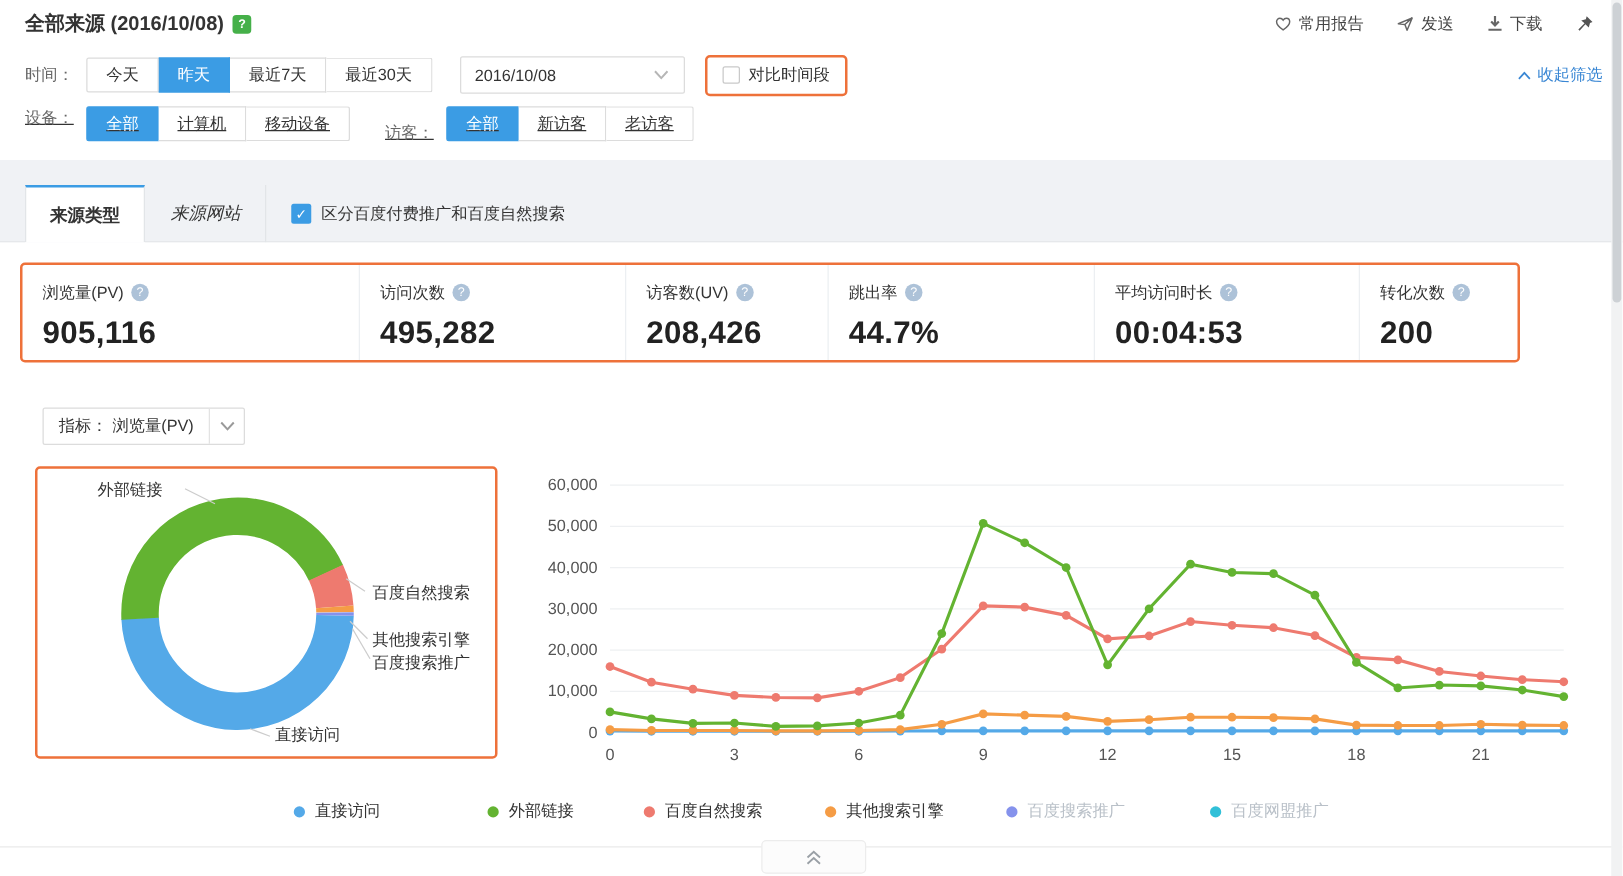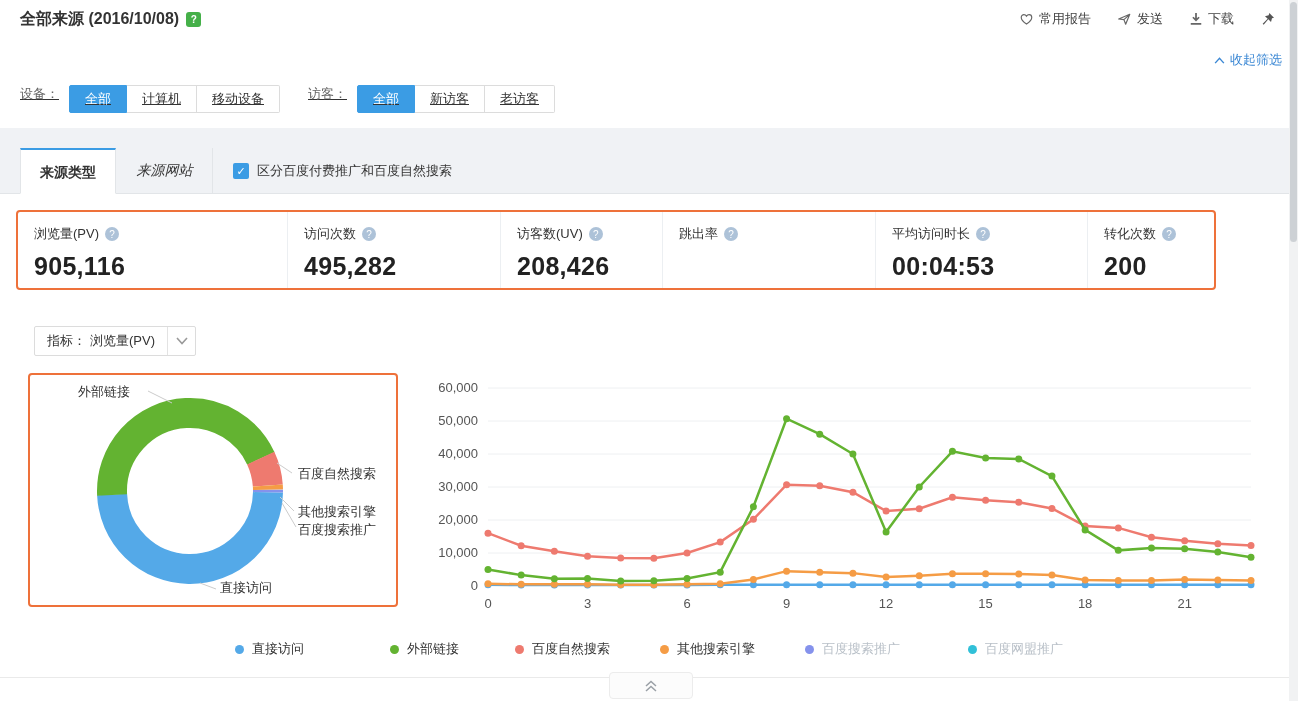--- a/index.html
+++ b/index.html
@@ -23,21 +23,21 @@
   .btn-group .btn:first-child { border-left-width:1px; border-radius:2px 0 0 2px; }
   .btn-group .btn:last-child { border-radius:0 2px 2px 0; }
   .btn-group .btn.sel { background:#3b9ce4; border-color:#3b9ce4; color:#fff; }
   .date-select { margin-left:22px; width:180px; height:30px; border:1px solid #dcdcdc; border-radius:2px; display:flex; align-items:center; font-size:13px; color:#333; padding-left:11px; cursor:pointer; position:relative; }
   .date-select .chev { position:absolute; right:12px; top:10px; }
   .annot { border:2px solid #ee713a; border-radius:4px; }
   #compare-wrap { margin-left:16px; height:33px; display:flex; align-items:center; padding:0 12px; gap:7px; cursor:pointer; }
   .checkbox-empty { width:14px; height:14px; border:1px solid #c9c9c9; border-radius:2px; background:#fff; }
   #compare-label { font-size:13px; color:#333; }
   #collapse-link { right:16px; top:51px; font-size:13px; color:#3a87d4; display:flex; align-items:center; gap:5px; cursor:pointer; }
-  .group-gap { margin-left:28px; }
+  .group-gap { margin-left:28px;margin-top:12px; }
 
   
   #band { left:0; top:128px; width:1298px; height:66px; background:#f0f2f5; }
   #tabstrip { left:0; top:148px; width:1298px; height:46px; border-bottom:1px solid #e2e5e8; }
   .tab { position:absolute; top:0; height:46px; width:96px; text-align:center; line-height:44px; font-size:14px; color:#333; cursor:pointer; }
   .tab.active { background:#fff; border-top:2px solid #3b9ce4; border-left:1px solid #e2e5e8; border-right:1px solid #e2e5e8; border-bottom:1px solid #fff; font-weight:700; }
   #tab-1 { left:20px; }
   #tab-2 { left:117px; border-right:1px solid #e2e5e8;font-style:italic; }
   #distinguish { position:absolute; left:233px; top:0; height:46px; display:flex; align-items:center; gap:8px; font-size:13px; color:#333; cursor:pointer; }
   .checkbox-checked { width:16px; height:16px; border-radius:2px; background:#3b9ce4; color:#fff; font-size:11px; display:flex; align-items:center; justify-content:center; }
@@ -104,20 +104,39 @@
         </svg>
       <span>下载</span>
     </span>
     <span class="hdr-action">
       <svg width="16" height="16" viewBox="0 0 24 24">
           <path d="M14 3 L21 10 L18 11 L16.5 16.5 L12.5 12.5 L5.5 20.5 L4 19 L11.5 11.5 L7.5 8 L13 6.5 Z" fill="#555"></path>
         </svg>
     </span>
   </div>
 
+  <div class="abs" id="row-time">
+    <span class="row-label">时间：</span>
+    <span class="btn-group" id="time-btn-group">
+        <span class="btn">今天</span>
+        <span class="btn sel">昨天</span>
+        <span class="btn">最近7天</span>
+        <span class="btn">最近30天</span>
+      </span>
+    <div class="date-select">
+      <span>2016/10/08</span>
+      <svg class="chev" width="12" height="8" viewBox="0 0 12 8">
+          <path d="M1 1 L6 6.5 L11 1" fill="none" stroke="#b6b6b6" stroke-width="1.6"></path>
+        </svg>
+    </div>
+    <div class="annot" id="compare-wrap">
+      <span class="checkbox-empty"></span>
+      <span id="compare-label">对比时间段</span>
+    </div>
+  </div>
   <div class="abs" id="collapse-link">
     <svg width="11" height="7" viewBox="0 0 12 8">
         <path d="M1 7 L6 1.5 L11 7" fill="none" stroke="#3a87d4" stroke-width="1.6"></path>
       </svg>
     <span>收起筛选</span>
   </div>
 
   <div class="abs" id="row-device">
     <span class="row-label">设备：</span>
     <span class="btn-group" id="device-btn-group">
@@ -165,20 +184,21 @@
             <span>访客数(UV)</span>
             <span class="stat-help">?</span>
           </div>
           <div class="stat-value">208,426</div>
         </div>
         <div class="stat-col">
           <div class="stat-label">
             <span>跳出率</span>
             <span class="stat-help">?</span>
           </div>
+          <div class="stat-value">44.7%</div>
         </div>
         <div class="stat-col">
           <div class="stat-label">
             <span>平均访问时长</span>
             <span class="stat-help">?</span>
           </div>
           <div class="stat-value">00:04:53</div>
         </div>
         <div class="stat-col">
           <div class="stat-label">

